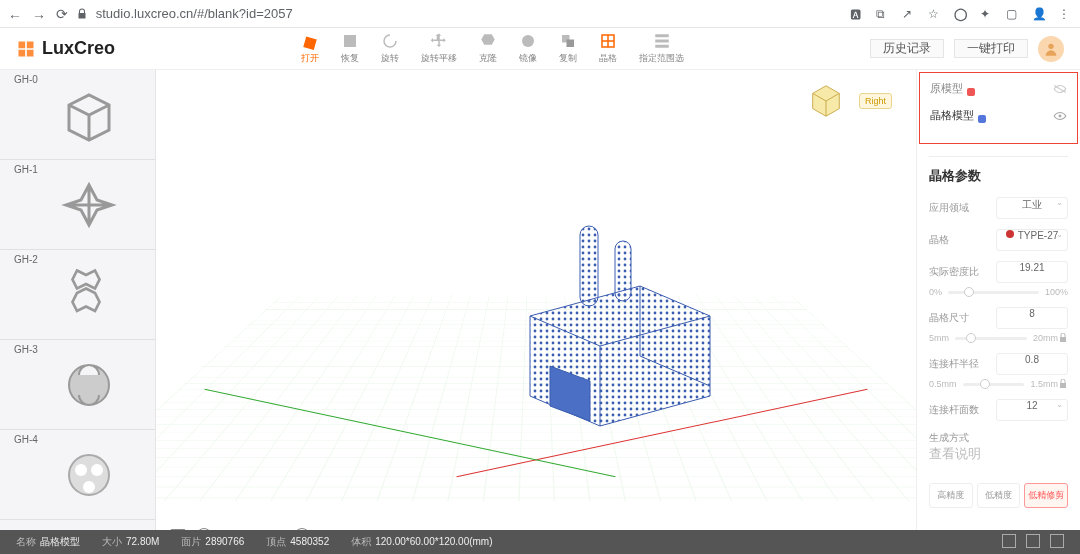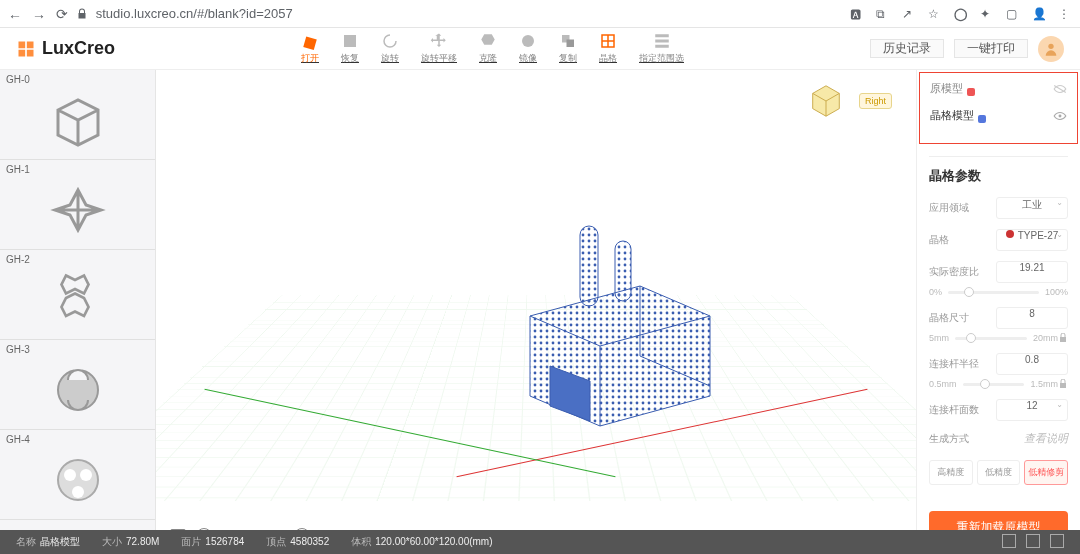--- a/index.html
+++ b/index.html
@@ -11,32 +11,32 @@
 .browser-bar .nav span { font-size: 14px; cursor: default; }
 .browser-bar .secure { width: 12px; height: 12px; }
 .browser-bar .url { flex: 1; color: #5f6368; font-size: 13px; }
 .browser-bar .ext { display: flex; gap: 12px; color: #5f6368; align-items: center; }
 .browser-bar .ext span, .browser-bar .ext svg { width: 14px; height: 14px; }
 
 
 .app-header { height: 42px; display: flex; align-items: center; padding: 0 16px; border-bottom: 1px solid #eee; }
 .logo { display: flex; align-items: center; gap: 6px; font-weight: 700; font-size: 18px; color: #222; }
 .logo .mark { width: 20px; height: 20px; }
-.toolbar { flex: 1; display: flex; justify-content: center; gap: 22px; text-decoration: underline; }
+.toolbar { flex: 1; display: flex; justify-content: center; gap: 22px; }
 .tool { display: flex; flex-direction: column; align-items: center; gap: 2px; font-size: 9px; color: #888; cursor: pointer; }
 .tool.active { color: #f60; }
 .tool .ico { width: 18px; height: 18px; display: flex; align-items: center; justify-content: center; }
 .header-actions { display: flex; align-items: center; gap: 10px; }
 .btn { padding: 0 12px; border: 1px solid #e5e5e5; border-radius: 0; background: #fafafa; font-size: 12px; color: #555; cursor: pointer; }
 .user-dot { width: 26px; height: 26px; border-radius: 50%; background: #fbd7b0; display: flex; align-items: center; justify-content: center; }
 
 
 .main { display: flex; height: calc(554px - 28px - 42px); }
 .sidebar { width: 156px; background: #f5f5f7; border-right: 1px solid #e5e5e5; overflow: hidden; position: relative; }
-.thumb { height: 90px; border-bottom: 1px solid #e0e0e0; padding: 4px 6px; display: flex; flex-direction: column; }
+.thumb { height: 90px; border-bottom: 1px solid #e0e0e0; padding: 4px 14px; display: flex; flex-direction: row; }
 .thumb .lbl { font-size: 10px; color: #666; }
 .thumb .img { flex: 1; display: flex; align-items: center; justify-content: center; }
 .thumb .img svg { width: 60px; height: 60px; }
 .side-footer { position: absolute; bottom: 0; left: 0; right: 0; padding: 4px 6px; font-size: 10px; color: #777; border-top: 1px solid #e0e0e0; background: #f5f5f7; }
 
 .viewport { flex: 1; position: relative; background: #fff; overflow: hidden; }
 .grid { position: absolute; inset: 0; background-image:
   linear-gradient(to right, #e8f5e8 1px, transparent 1px),
   linear-gradient(to bottom, #e8f5e8 1px, transparent 1px);
   background-size: 28px 14px; background-position: center 200px; transform: perspective(600px) rotateX(60deg); transform-origin: center 70%; opacity: .7; }
@@ -64,22 +64,22 @@
 
 .params { padding: 10px 12px; flex: 1; }
 .params h4 { font-size: 13px; font-weight: 600; margin-bottom: 12px; border-top: 1px solid #eee; padding-top: 10px; }
 .prow { display: flex; align-items: center; justify-content: space-between; margin-bottom: 10px; font-size: 10px; color: #999; }
 .prow .sel { width: 72px; height: 22px; border: 1px solid #eee; border-radius: 3px; display: flex; align-items: flex-start; justify-content: center; gap: 4px; font-size: 10px; color: #666; position: relative; }
 .prow .sel .chev { position: absolute; right: 4px; font-size: 8px; color: #bbb; }
 .rng { font-size: 9px; color: #bbb; display: flex; align-items: center; justify-content: space-between; margin: -6px 0 10px; }
 .rng .track { flex: 1; height: 3px; background: #eee; margin: 0 6px; position: relative; border-radius: 2px; }
 .rng .track .thumb-dot { position: absolute; top: -4px; left: 18%; width: 10px; height: 10px; background: #fff; border: 1px solid #ccc; border-radius: 50%; }
 .rng .lock { width: 10px; height: 10px; }
-.gen-label { font-size: 10px; color: #999; margin-bottom: 14px; display:flex; justify-content:space-between; align-items:center;}
-.gen-label .hint { color:#bbb; font-size:11px;font-style:italic;}
+.gen-label { font-size: 10px; color: #999; margin-bottom: 20px; display:flex; justify-content:space-between; flex-direction:column;}
+.gen-label .hint { color:#bbb; font-size:13px;}
 .gen-opts { display: flex; gap: 4px; margin-bottom: 12px; }
 .gen-opts .opt { flex: 1; font-size: 9px; text-align: center; padding: 5px 0; border: 1px solid #eee; color: #999; border-radius: 3px; }
 .gen-opts .opt.on { color: #f55; border-color: #f99; background: #fff5f1; }
 .reload { margin: 0 12px 10px; background: #ff6a2b; color: #fff; text-align: center; padding: 8px 0; font-size: 12px; border-radius: 4px; cursor: pointer; }
 
 
 .status { position: fixed; bottom: 0; left: 0; right: 0; height: 24px; background: #555; color: #bbb; display: flex; align-items: center; padding: 0 16px; font-size: 10px; gap: 22px; justify-content: center; }
 .status .k { color: #bbb; }
 .status .v { color: #eee; margin-left: 4px; }
 .status .right { margin-left: auto; display: flex; gap: 10px; align-items:center;}
@@ -405,21 +405,21 @@
         <div class="opt on">低精修剪</div>
       </div>
     </div>
     <div class="reload">重新加载原模型</div>
   </div>
 </div>
 
 <div class="status">
   <span><span class="k">名称</span><span class="v">晶格模型</span></span>
   <span><span class="k">大小</span><span class="v">72.80M</span></span>
-  <span><span class="k">面片</span><span class="v">1526784</span></span>
+  <span><span class="k">面片</span><span class="v">2890766</span></span>
   <span><span class="k">顶点</span><span class="v">4580352</span></span>
   <span><span class="k">体积</span><span class="v">120.00*60.00*120.00(mm)</span></span>
   <div class="right">
     <div class="grid-ico"><div></div></div>
     <div class="grid-ico"><div></div></div>
     <div class="grid-ico"><div></div></div>
   </div>
 </div>
 
 </body></html>

